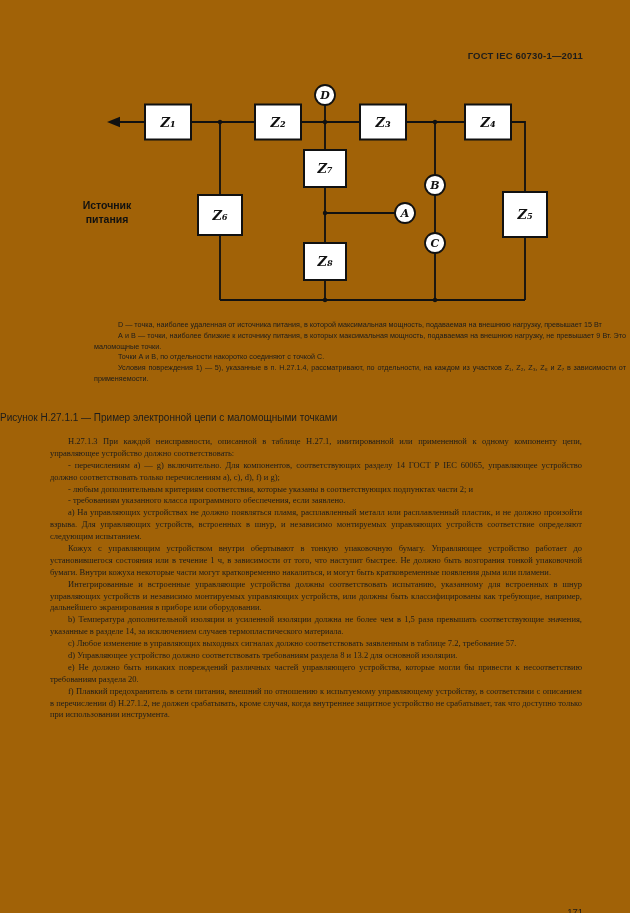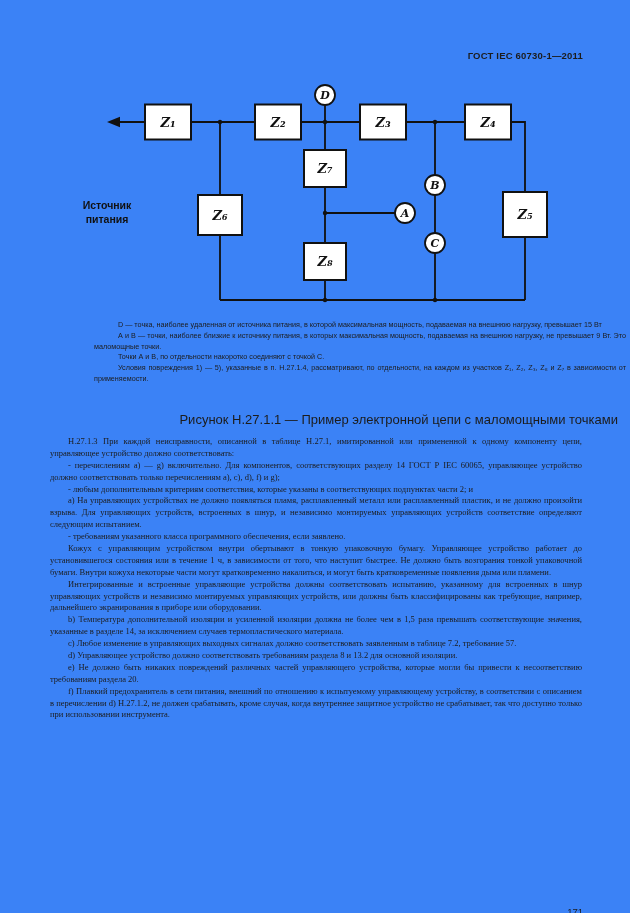--- a/index.html
+++ b/index.html
@@ -1,21 +1,21 @@
 <!DOCTYPE html>
 <html lang="ru"><head>
 <meta charset="utf-8">
 <style>
   * { margin: 0; padding: 0; box-sizing: border-box; }
   html, body { background: #ffffff; }
   .page {
     position: relative;
     width: 630px;
     height: 913px;
-    background: #3b82f6;
+    background: #a16207;
     font-family: "Liberation Sans", sans-serif;
     color: #1c1c1c;
     overflow: hidden;
   }
   .header {
     position: absolute;
     top: 50px;
     right: 47px;
     font-size: 9.5px;
     font-weight: bold;
@@ -61,23 +61,23 @@
     font-size: 7.2px;
     line-height: 1.5;
     text-align: justify;
     margin-left: 44px;
   }
   .notes p { text-indent: 24px; }
   .caption {
     position: absolute;
     top: 412px;
     left: 0;
-    width: 618px;
-    text-align: right;
-    font-size: 13px;
+    width: 524px;
+    text-align: left;
+    font-size: 10px;
   }
   .body-text {
     position: absolute;
     top: 436px;
     left: 50px;
     width: 532px;
     font-size: 8.5px;
     line-height: 1.4;
     text-align: justify;
   }
@@ -181,22 +181,22 @@
     <p>Точки А и В, по отдельности накоротко соединяют с точкой С.</p>
     <p>Условия повреждения 1) — 5), указанные в п. Н.27.1.4, рассматривают, по отдельности, на каждом из участков Z₁, Z₂, Z₃, Z₈ и Z₇ в зависимости от применяемости.</p>
   </div>
 
   <div class="caption">Рисунок Н.27.1.1 — Пример электронной цепи с маломощными точками</div>
 
   <div class="body-text">
     <p>Н.27.1.3 При каждой неисправности, описанной в таблице Н.27.1, имитированной или примененной к одному компоненту цепи, управляющее устройство должно соответствовать:</p>
     <p>- перечислениям a) — g) включительно. Для компонентов, соответствующих разделу 14  ГОСТ Р IEC 60065, управляющее устройство должно соответствовать только перечислениям a), c), d), f) и g);</p>
     <p>- любым дополнительным критериям соответствия, которые указаны в соответствующих подпунктах части 2;    и</p>
+    <p>- требованиям указанного класса программного обеспечения, если заявлено.</p>
     <p>а) На управляющих устройствах не должно появляться пламя, расплавленный металл или расплавленный пластик, и не должно произойти взрыва. Для управляющих устройств, встроенных в шнур, и независимо монтируемых управляющих устройств соответствие определяют следующим испытанием.</p>
-    <p>- требованиям указанного класса программного обеспечения, если заявлено.</p>
     <p>Кожух с управляющим устройством внутри обертывают в тонкую упаковочную бумагу. Управляющее устройство работает до установившегося состояния или в течение 1 ч, в зависимости от того, что наступит быстрее. Не должно быть возгорания тонкой упаковочной бумаги. Внутри кожуха некоторые части могут кратковременно накалиться, и могут быть кратковременные появления дыма или пламени.</p>
     <p>Интегрированные и встроенные управляющие устройства должны соответствовать испытанию, указанному для встроенных в шнур управляющих устройств и независимо монтируемых управляющих устройств, или должны быть классифицированы как требующие, например, дальнейшего экранирования в приборе или оборудовании.</p>
     <p>b) Температура  дополнительной  изоляции  и  усиленной  изоляции  должна  не более чем  в  1,5 раза превышать соответствующие значения, указанные в разделе 14, за исключением случаев термопластического материала.</p>
     <p>c) Любое изменение в управляющих выходных сигналах должно соответствовать заявленным  в таблице 7.2, требование 57.</p>
     <p>d) Управляющее  устройство  должно  соответствовать  требованиям  раздела 8 и 13.2 для  основной изоляции.</p>
     <p>е) Не должно быть никаких повреждений различных частей управляющего устройства, которые могли бы привести к несоответствию требованиям раздела 20.</p>
     <p>f) Плавкий предохранитель в сети питания, внешний по отношению к испытуемому управляющему устройству, в соответствии с описанием в перечислении d) Н.27.1.2, не должен срабатывать, кроме случая, когда внутреннее защитное устройство не срабатывает, так что доступно только при использовании инструмента.</p>
   </div>
 
   <div class="footer">171</div>

